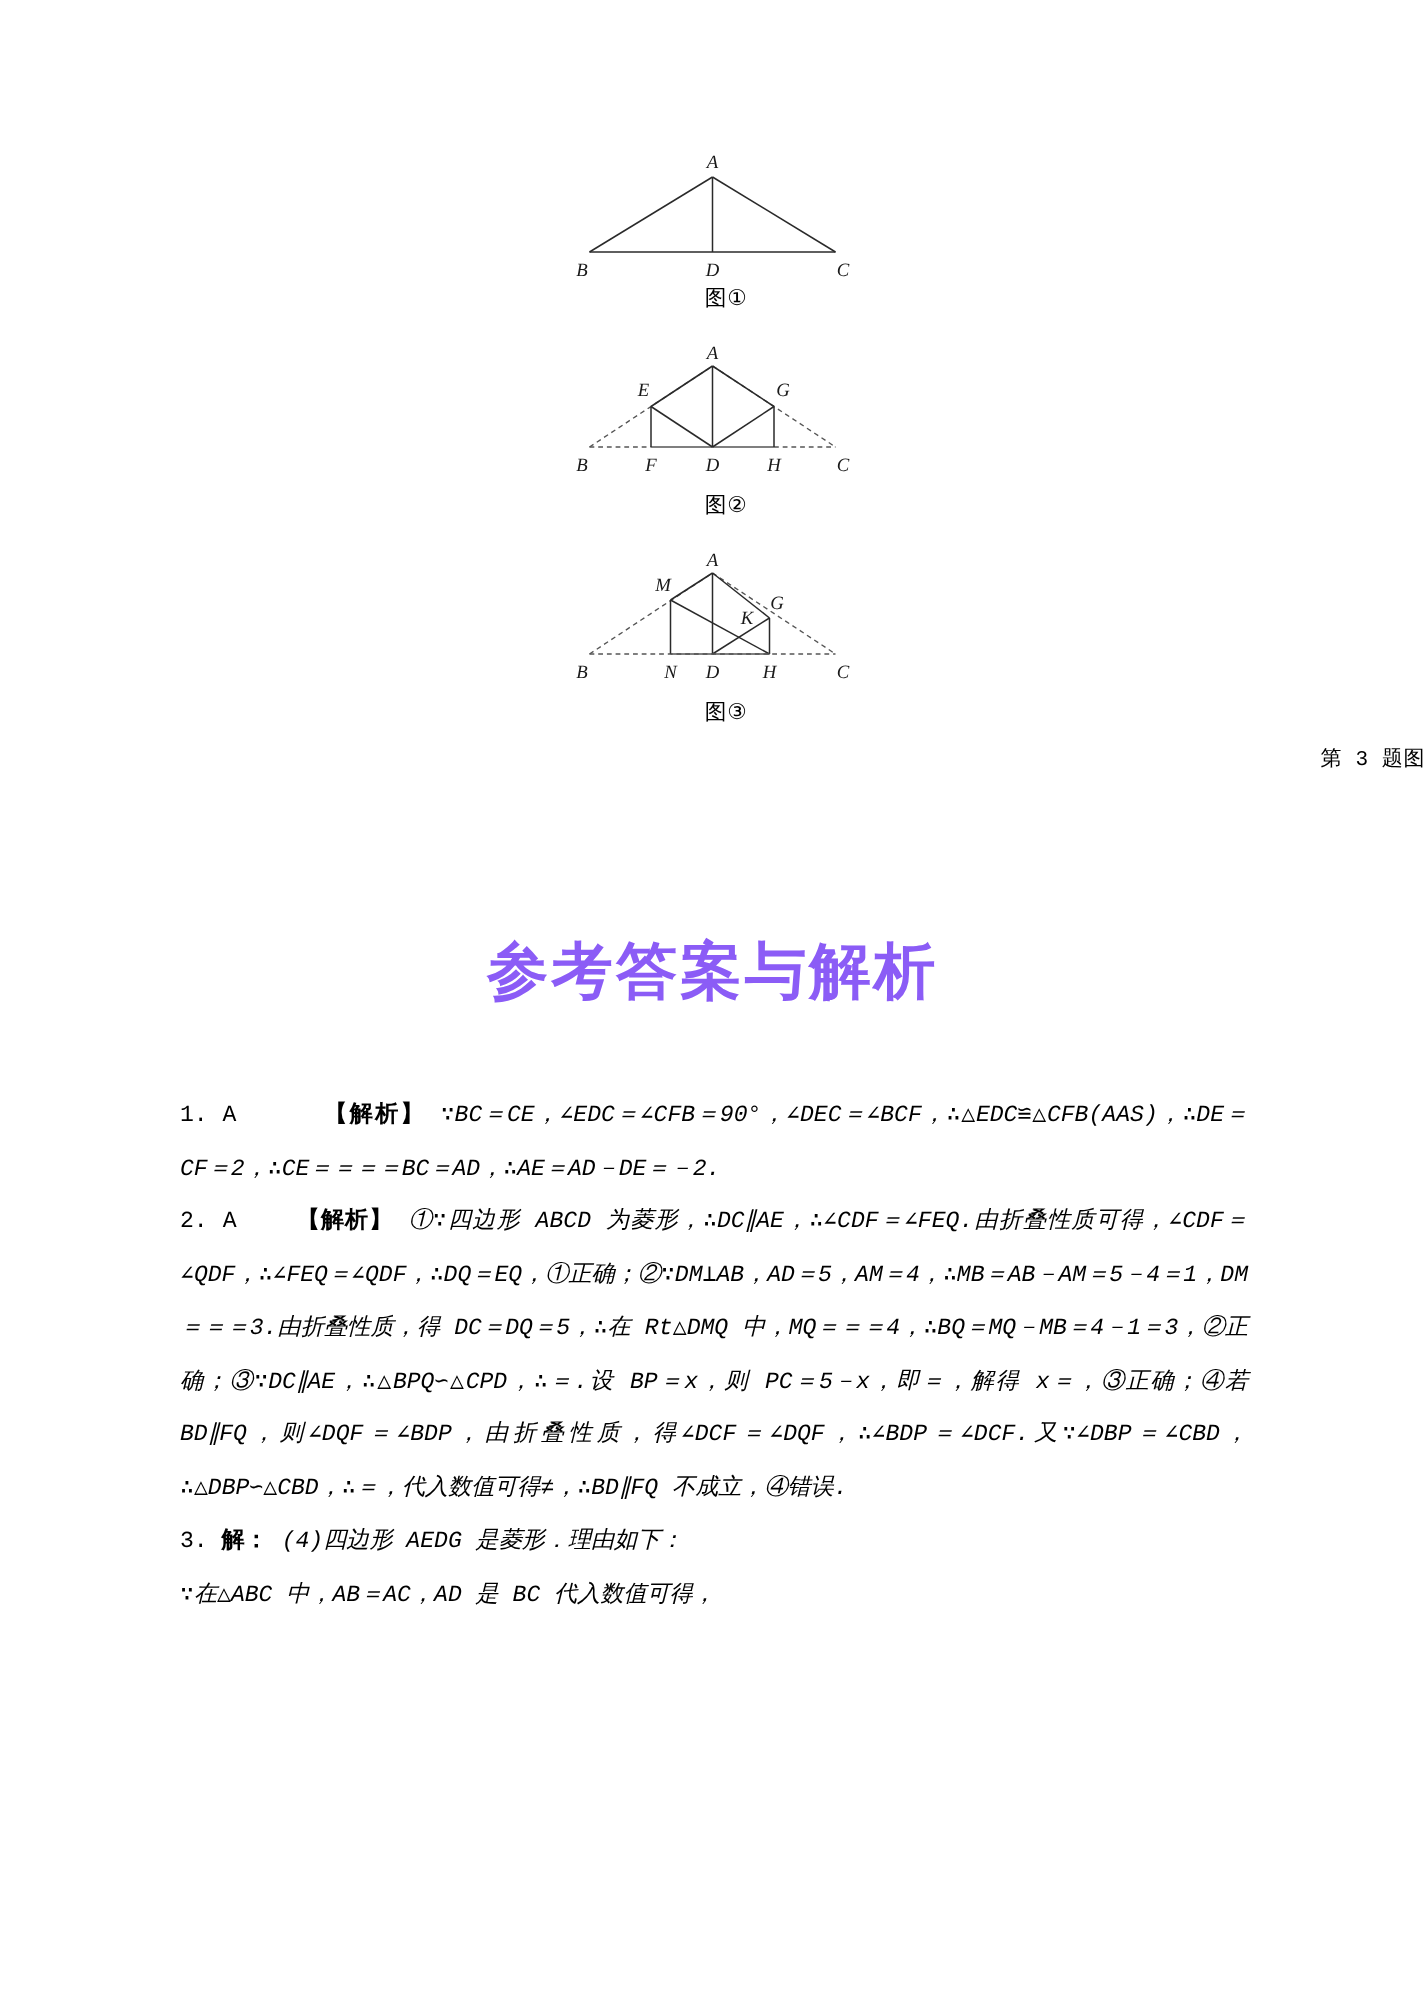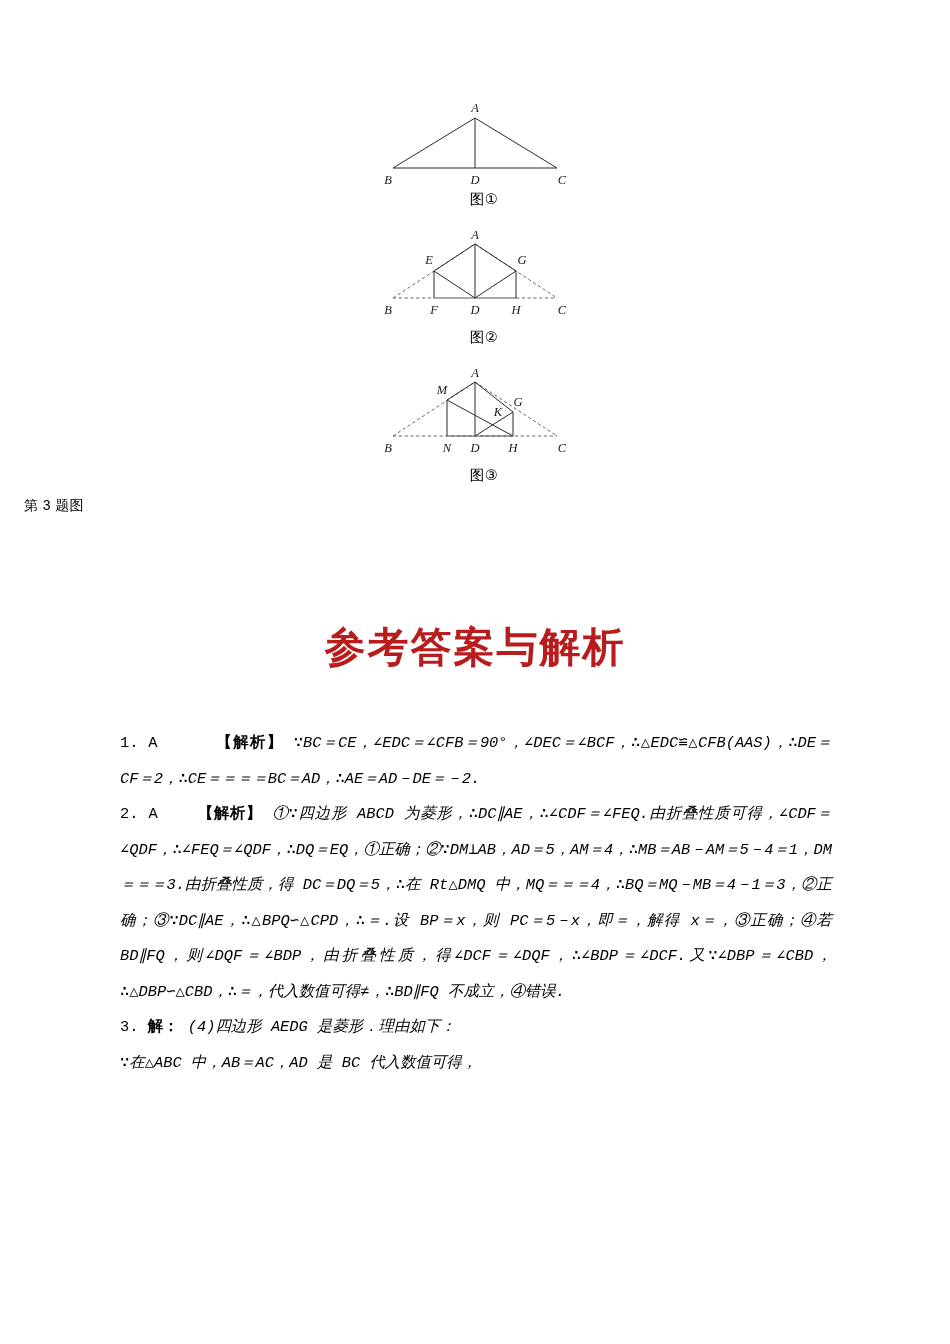--- a/index.html
+++ b/index.html
@@ -43,40 +43,40 @@
     font-family: "DejaVu Sans", "Liberation Sans", sans-serif;
     font-size: 14.5px;
     line-height: 1.1;
     margin-top: 4px;
     letter-spacing: 0.5px;
     padding-left: 18px;
   }
   .fig-caption.gap-top { margin-top: 8px; }
 
   .problem-caption {
-    text-align: left;
-    font-family: Liberation Sans, sans-serif;
+    text-align: right;
+    font-family: Liberation Mono, monospace;
     font-size: 14px;
     margin-top: 13px;
     letter-spacing: 0.4px;
     padding-left: 24px;
   }
 
   
   .main-title {
     position: absolute;
     left: 0;
     top: 620px;
     width: 950px;
     text-align: center;
     font-family: "DejaVu Sans", "Liberation Sans", sans-serif;
     font-weight: bold;
     font-size: 41px;
     letter-spacing: 2px;
-    color: #b91c1c;
+    color: #8b5cf6;
   }
 
   
   .answers {
     position: absolute;
     left: 120px;
     top: 726px;
     width: 712px;
   }
   .ans-para {

